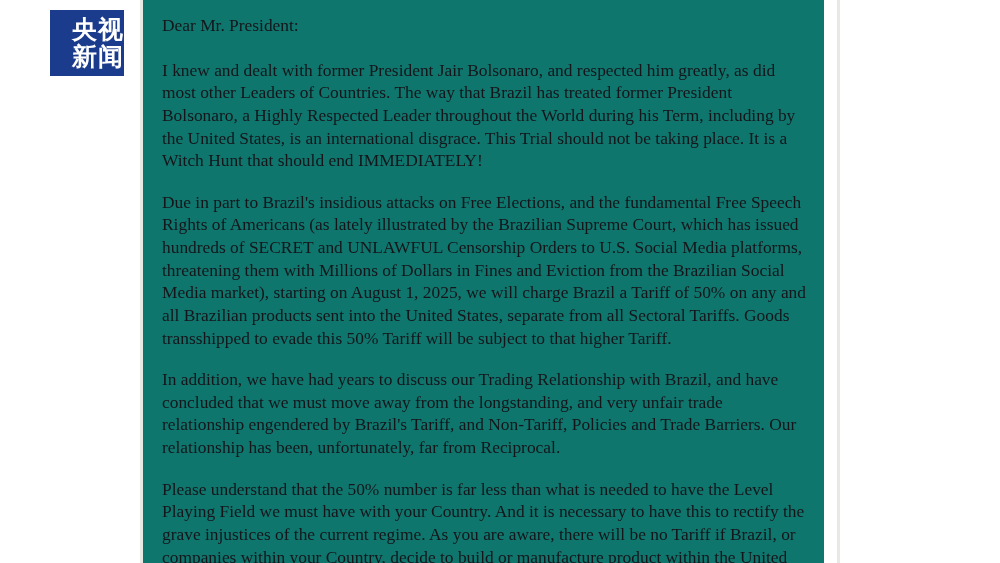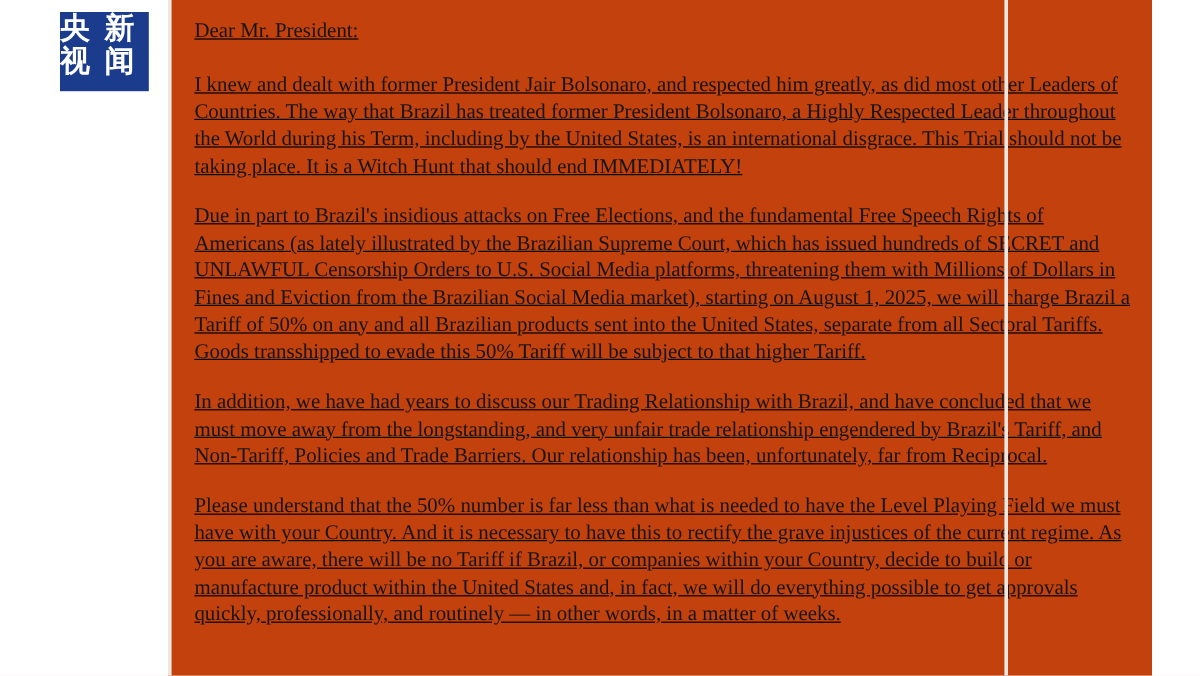--- a/index.html
+++ b/index.html
@@ -22,41 +22,40 @@
   
   .logo-badge {
     position: absolute;
     left: 50px;
     top: 10px;
     width: 74px;
     height: 66px;
     background: #1b3c8c;
     color: #ffffff;
     display: flex;
-    flex-direction: row;
-    align-items: flex-start;
+    flex-direction: column;
+    align-items: flex-end;
     justify-content: center;
     font-family: "DejaVu Sans", sans-serif;
     font-weight: bold;
     line-height: 1.08;
     letter-spacing: 1px;
   }
   .logo-badge .line {
     font-size: 25px;
   }
   
   .doc-sheet {
     position: absolute;
     left: 140px;
     top: 0;
-    width: 820px;
+    width: 684px;
     height: 563px;
-    background: #c2410c;
+    background: #0f766e;
     box-shadow: 0 0 0 0 transparent;
-    text-decoration: underline;
   }
   .doc-inner {
     padding: 14px 18px 0 22px;
   }
   .doc-inner p {
     margin: 0 0 19px 0;
     font-size: 17.4px;
     line-height: 1.30;
     color: #15151a;
     text-align: left;

